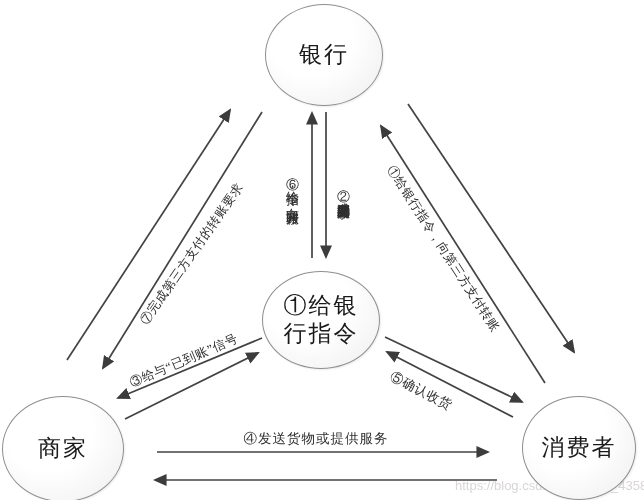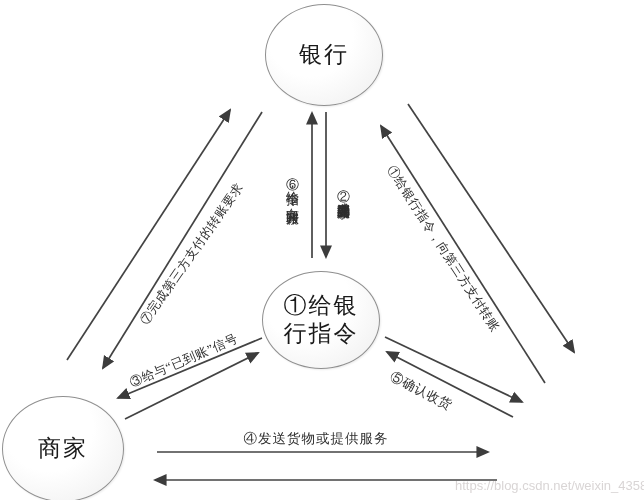--- a/index.html
+++ b/index.html
@@ -75,20 +75,23 @@
 
   <div class="node" id="node-bank">
     <span class="node-label">银行</span>
   </div>
   <div class="node" id="node-third">
     <span class="node-label">①给银行指令</span>
   </div>
   <div class="node" id="node-merchant">
     <span class="node-label">商家</span>
   </div>
+  <div class="node" id="node-consumer">
+    <span class="node-label">消费者</span>
+  </div>
 
   <div class="elabel" id="lbl-e1">①给银行指令，向第三方支付转账</div>
   <div class="elabel" id="lbl-e2">②完成消费者的转账要求</div>
   <div class="elabel" id="lbl-e3">③给与“已到账”信号</div>
   <div class="elabel" id="lbl-e4">④发送货物或提供服务</div>
   <div class="elabel" id="lbl-e5">⑤确认收货</div>
   <div class="elabel" id="lbl-e6">⑥给指令，向商家转账</div>
   <div class="elabel" id="lbl-e7">⑦完成第三方支付的转账要求</div>
 
 </div>

